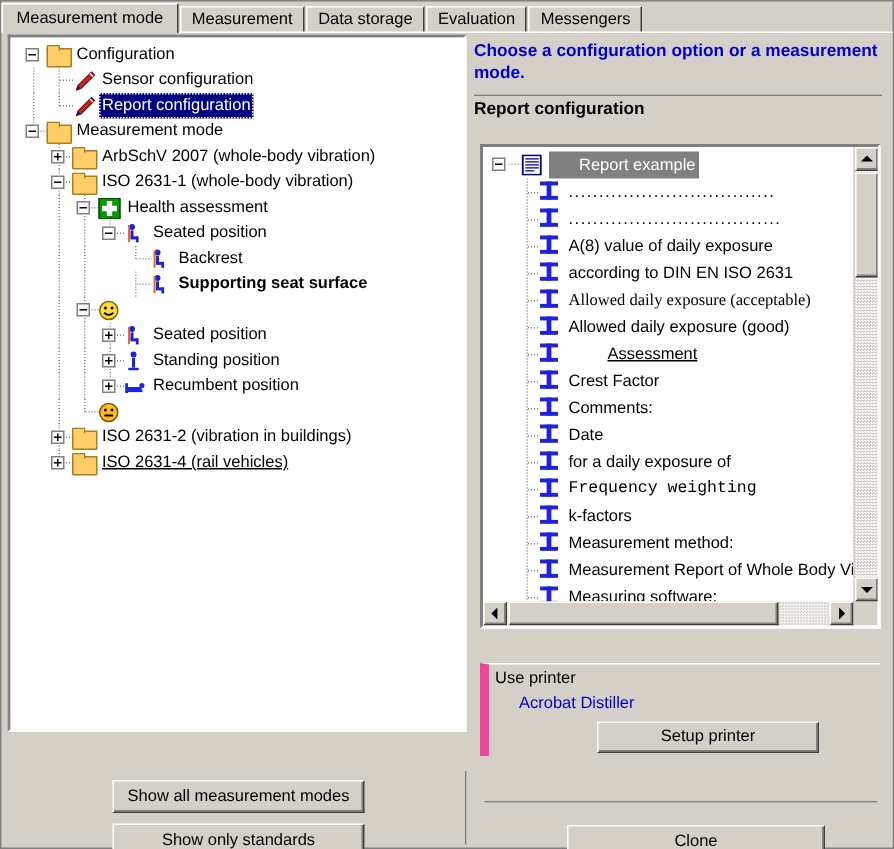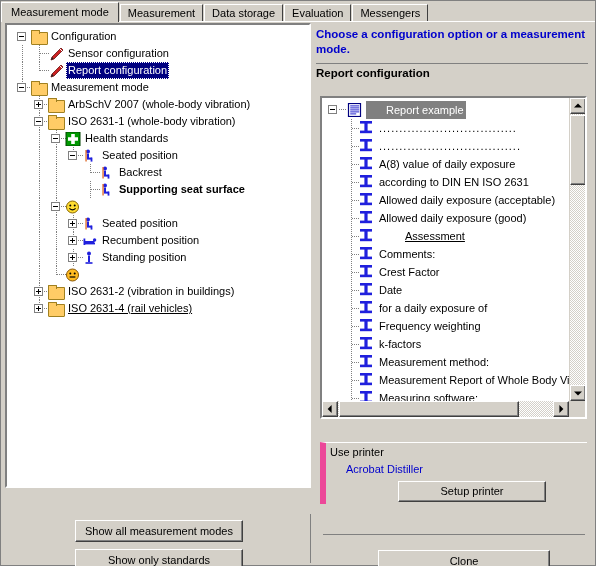--- a/index.html
+++ b/index.html
@@ -378,21 +378,21 @@
                 <path d="M13 1 L15 3 L6 12 L3 13 L4 10 Z" fill="#cc2222" stroke="#661111" stroke-width="0.8"></path>
                 <path d="M3 13 L4 10 L5.6 11.6 Z" fill="#222"></path>
                 <path d="M12 2 L14 4" stroke="#ffffff" stroke-width="1"></path>
               </svg></span><span class="tlabel sel" style="margin-left: 59px;">Report configuration</span></div>
           <div class="trow"><span class="vline half" style="left: 15px;"></span><span class="hline" style="left: 16px; width: 10px;"></span><span class="exp" style="left: 10px;"></span><span class="ic ic-folder" style="left: 24px;"></span><span class="tlabel" style="margin-left: 42px;">Measurement mode</span></div>
           <div class="trow"><span class="vline" style="left: 32px;"></span><span class="hline" style="left: 33px; width: 10px;"></span><span class="exp plus" style="left: 27px;"></span><span class="ic ic-folder" style="left: 41px;"></span><span class="tlabel" style="margin-left: 59px;">ArbSchV 2007 (whole-body vibration)</span></div>
           <div class="trow"><span class="vline" style="left: 32px;"></span><span class="hline" style="left: 33px; width: 10px;"></span><span class="exp" style="left: 27px;"></span><span class="ic ic-folder" style="left: 41px;"></span><span class="tlabel" style="margin-left: 59px;">ISO 2631-1 (whole-body vibration)</span></div>
           <div class="trow"><span class="vline" style="left: 32px;"></span><span class="vline" style="left: 49px;"></span><span class="hline" style="left: 50px; width: 10px;"></span><span class="exp" style="left: 44px;"></span><span class="ic" style="left: 58px;"><svg width="16" height="14" viewBox="0 0 16 14">
                 <rect x="1" y="0" width="14" height="14" fill="#009900" stroke="#004400"></rect>
                 <path d="M6.2 2 h3.6 v3.2 h3.2 v3.6 h-3.2 v3.2 h-3.6 v-3.2 h-3.2 v-3.6 h3.2 z" fill="#ffffff"></path>
-              </svg></span><span class="tlabel" style="margin-left: 76px;">Health standards</span></div>
+              </svg></span><span class="tlabel" style="margin-left: 76px;">Health assessment</span></div>
           <div class="trow"><span class="vline" style="left: 32px;"></span><span class="vline" style="left: 49px;"></span><span class="vline half" style="left: 66px;"></span><span class="hline" style="left: 67px; width: 10px;"></span><span class="exp" style="left: 61px;"></span><span class="ic" style="left: 75px;"><svg width="16" height="14" viewBox="0 0 16 14">
                 <circle cx="6" cy="2.4" r="2" fill="#2020dd"></circle>
                 <rect x="5" y="4.6" width="2" height="5" fill="#2020dd"></rect>
                 <rect x="5" y="8.6" width="5" height="2" fill="#2020dd"></rect>
                 <rect x="8.6" y="8.6" width="1.8" height="4" fill="#2020dd"></rect>
                 <rect x="3.4" y="1" width="1.3" height="11.5" fill="#dd6622"></rect>
               </svg></span><span class="tlabel" style="margin-left: 93px;">Seated position</span></div>
           <div class="trow"><span class="vline" style="left: 32px;"></span><span class="vline" style="left: 49px;"></span><span class="vline half" style="left: 83px;"></span><span class="hline" style="left: 84px; width: 10px;"></span><span class="ic" style="left: 92px;"><svg width="16" height="14" viewBox="0 0 16 14">
                 <circle cx="6" cy="2.4" r="2" fill="#2020dd"></circle>
                 <rect x="5" y="4.6" width="2" height="5" fill="#2020dd"></rect>
@@ -413,31 +413,31 @@
                 <circle cx="9.7" cy="5.4" r="1" fill="#000"></circle>
                 <path d="M4.4 8.4 Q7.5 11.4 10.6 8.4" stroke="#000" stroke-width="1.2" fill="none"></path>
               </svg></span></div>
           <div class="trow"><span class="vline" style="left: 32px;"></span><span class="vline" style="left: 49px;"></span><span class="vline" style="left: 66px;"></span><span class="hline" style="left: 67px; width: 10px;"></span><span class="exp plus" style="left: 61px;"></span><span class="ic" style="left: 75px;"><svg width="16" height="14" viewBox="0 0 16 14">
                 <circle cx="6" cy="2.4" r="2" fill="#2020dd"></circle>
                 <rect x="5" y="4.6" width="2" height="5" fill="#2020dd"></rect>
                 <rect x="5" y="8.6" width="5" height="2" fill="#2020dd"></rect>
                 <rect x="8.6" y="8.6" width="1.8" height="4" fill="#2020dd"></rect>
                 <rect x="3.4" y="1" width="1.3" height="11.5" fill="#dd6622"></rect>
               </svg></span><span class="tlabel" style="margin-left: 93px;">Seated position</span></div>
+          <div class="trow"><span class="vline" style="left: 32px;"></span><span class="vline" style="left: 49px;"></span><span class="vline" style="left: 66px;"></span><span class="hline" style="left: 67px; width: 10px;"></span><span class="exp plus" style="left: 61px;"></span><span class="ic" style="left: 75px;"><svg width="16" height="14" viewBox="0 0 16 14">
+                <circle cx="7" cy="2.4" r="2" fill="#2020dd"></circle>
+                <rect x="6" y="4.6" width="2" height="6.5" fill="#2020dd"></rect>
+                <rect x="3.5" y="11.2" width="7" height="1.6" fill="#2020dd"></rect>
+              </svg></span><span class="tlabel" style="margin-left: 93px;">Standing position</span></div>
           <div class="trow"><span class="vline" style="left: 32px;"></span><span class="vline" style="left: 49px;"></span><span class="vline half" style="left: 66px;"></span><span class="hline" style="left: 67px; width: 10px;"></span><span class="exp plus" style="left: 61px;"></span><span class="ic" style="left: 75px;"><svg width="16" height="14" viewBox="0 0 16 14">
                 <circle cx="12.6" cy="6" r="1.7" fill="#2020dd"></circle>
                 <rect x="3" y="7" width="9.5" height="2" fill="#2020dd"></rect>
                 <rect x="1.5" y="4.5" width="1.8" height="6.5" fill="#2020dd"></rect>
                 <rect x="2" y="9" width="11" height="1.4" fill="#2020dd"></rect>
               </svg></span><span class="tlabel" style="margin-left: 93px;">Recumbent position</span></div>
-          <div class="trow"><span class="vline" style="left: 32px;"></span><span class="vline" style="left: 49px;"></span><span class="vline" style="left: 66px;"></span><span class="hline" style="left: 67px; width: 10px;"></span><span class="exp plus" style="left: 61px;"></span><span class="ic" style="left: 75px;"><svg width="16" height="14" viewBox="0 0 16 14">
-                <circle cx="7" cy="2.4" r="2" fill="#2020dd"></circle>
-                <rect x="6" y="4.6" width="2" height="6.5" fill="#2020dd"></rect>
-                <rect x="3.5" y="11.2" width="7" height="1.6" fill="#2020dd"></rect>
-              </svg></span><span class="tlabel" style="margin-left: 93px;">Standing position</span></div>
           <div class="trow"><span class="vline" style="left: 32px;"></span><span class="vline half" style="left: 49px;"></span><span class="hline" style="left: 50px; width: 10px;"></span><span class="ic" style="left: 58px;"><svg width="16" height="14" viewBox="0 0 16 14">
                 <circle cx="7.5" cy="7" r="6" fill="#ffbb22" stroke="#885500"></circle>
                 <circle cx="5.3" cy="5.4" r="1" fill="#000"></circle>
                 <circle cx="9.7" cy="5.4" r="1" fill="#000"></circle>
                 <path d="M4.6 9 h5.8" stroke="#000" stroke-width="1.2" fill="none"></path>
               </svg></span></div>
           <div class="trow"><span class="vline" style="left: 32px;"></span><span class="hline" style="left: 33px; width: 10px;"></span><span class="exp plus" style="left: 27px;"></span><span class="ic ic-folder" style="left: 41px;"></span><span class="tlabel" style="margin-left: 59px;">ISO 2631-2 (vibration in buildings)</span></div>
           <div class="trow"><span class="vline half" style="left: 32px;"></span><span class="hline" style="left: 33px; width: 10px;"></span><span class="exp plus" style="left: 27px;"></span><span class="ic ic-folder" style="left: 41px;"></span><span class="tlabel" style="margin-left: 59px; text-decoration: underline;">ISO 2631-4 (rail vehicles)</span></div>
         </div>
     </div>
@@ -494,70 +494,70 @@
                     <rect x="6.4" y="1" width="3.2" height="12"></rect>
                     <rect x="2" y="10.6" width="12" height="2.6"></rect>
                   </g>
                 </svg></span><span class="tlabel" style="margin-left: 55px;">according to DIN EN ISO 2631</span></div>
             <div class="trow"><span class="vline" style="left: 29px; height: 18px;"></span><span class="hline" style="left: 30px; width: 8px; top: 9px;"></span><span class="ic" style="left: 36px; top: 1px; width: 16px; height: 16px;"><svg width="16" height="16" viewBox="0 0 16 16">
                   <g fill="#2020dd">
                     <rect x="2" y="1" width="12" height="2.6"></rect>
                     <rect x="6.4" y="1" width="3.2" height="12"></rect>
                     <rect x="2" y="10.6" width="12" height="2.6"></rect>
                   </g>
-                </svg></span><span class="tlabel" style="margin-left: 55px;">Allowed daily exposure (acceptable)</span></div>
+                </svg></span><span class="tlabel" style="margin-left: 55px; font-family: Liberation Serif, serif;">Allowed daily exposure (acceptable)</span></div>
             <div class="trow"><span class="vline" style="left: 29px; height: 18px;"></span><span class="hline" style="left: 30px; width: 8px; top: 9px;"></span><span class="ic" style="left: 36px; top: 1px; width: 16px; height: 16px;"><svg width="16" height="16" viewBox="0 0 16 16">
                   <g fill="#2020dd">
                     <rect x="2" y="1" width="12" height="2.6"></rect>
                     <rect x="6.4" y="1" width="3.2" height="12"></rect>
                     <rect x="2" y="10.6" width="12" height="2.6"></rect>
                   </g>
                 </svg></span><span class="tlabel" style="margin-left: 55px;">Allowed daily exposure (good)</span></div>
             <div class="trow"><span class="vline" style="left: 29px; height: 18px;"></span><span class="hline" style="left: 30px; width: 8px; top: 9px;"></span><span class="ic" style="left: 36px; top: 1px; width: 16px; height: 16px;"><svg width="16" height="16" viewBox="0 0 16 16">
                   <g fill="#2020dd">
                     <rect x="2" y="1" width="12" height="2.6"></rect>
                     <rect x="6.4" y="1" width="3.2" height="12"></rect>
                     <rect x="2" y="10.6" width="12" height="2.6"></rect>
                   </g>
                 </svg></span><span class="tlabel" style="margin-left: 81px; text-decoration: underline;">Assessment</span></div>
             <div class="trow"><span class="vline" style="left: 29px; height: 18px;"></span><span class="hline" style="left: 30px; width: 8px; top: 9px;"></span><span class="ic" style="left: 36px; top: 1px; width: 16px; height: 16px;"><svg width="16" height="16" viewBox="0 0 16 16">
                   <g fill="#2020dd">
                     <rect x="2" y="1" width="12" height="2.6"></rect>
                     <rect x="6.4" y="1" width="3.2" height="12"></rect>
                     <rect x="2" y="10.6" width="12" height="2.6"></rect>
                   </g>
+                </svg></span><span class="tlabel" style="margin-left: 55px;">Crest Factor</span></div>
+            <div class="trow"><span class="vline" style="left: 29px; height: 18px;"></span><span class="hline" style="left: 30px; width: 8px; top: 9px;"></span><span class="ic" style="left: 36px; top: 1px; width: 16px; height: 16px;"><svg width="16" height="16" viewBox="0 0 16 16">
+                  <g fill="#2020dd">
+                    <rect x="2" y="1" width="12" height="2.6"></rect>
+                    <rect x="6.4" y="1" width="3.2" height="12"></rect>
+                    <rect x="2" y="10.6" width="12" height="2.6"></rect>
+                  </g>
                 </svg></span><span class="tlabel" style="margin-left: 55px;">Comments:</span></div>
             <div class="trow"><span class="vline" style="left: 29px; height: 18px;"></span><span class="hline" style="left: 30px; width: 8px; top: 9px;"></span><span class="ic" style="left: 36px; top: 1px; width: 16px; height: 16px;"><svg width="16" height="16" viewBox="0 0 16 16">
                   <g fill="#2020dd">
                     <rect x="2" y="1" width="12" height="2.6"></rect>
                     <rect x="6.4" y="1" width="3.2" height="12"></rect>
                     <rect x="2" y="10.6" width="12" height="2.6"></rect>
                   </g>
-                </svg></span><span class="tlabel" style="margin-left: 55px;">Crest Factor</span></div>
-            <div class="trow"><span class="vline" style="left: 29px; height: 18px;"></span><span class="hline" style="left: 30px; width: 8px; top: 9px;"></span><span class="ic" style="left: 36px; top: 1px; width: 16px; height: 16px;"><svg width="16" height="16" viewBox="0 0 16 16">
-                  <g fill="#2020dd">
-                    <rect x="2" y="1" width="12" height="2.6"></rect>
-                    <rect x="6.4" y="1" width="3.2" height="12"></rect>
-                    <rect x="2" y="10.6" width="12" height="2.6"></rect>
-                  </g>
                 </svg></span><span class="tlabel" style="margin-left: 55px;">Date</span></div>
             <div class="trow"><span class="vline" style="left: 29px; height: 18px;"></span><span class="hline" style="left: 30px; width: 8px; top: 9px;"></span><span class="ic" style="left: 36px; top: 1px; width: 16px; height: 16px;"><svg width="16" height="16" viewBox="0 0 16 16">
                   <g fill="#2020dd">
                     <rect x="2" y="1" width="12" height="2.6"></rect>
                     <rect x="6.4" y="1" width="3.2" height="12"></rect>
                     <rect x="2" y="10.6" width="12" height="2.6"></rect>
                   </g>
                 </svg></span><span class="tlabel" style="margin-left: 55px;">for a daily exposure of</span></div>
             <div class="trow"><span class="vline" style="left: 29px; height: 18px;"></span><span class="hline" style="left: 30px; width: 8px; top: 9px;"></span><span class="ic" style="left: 36px; top: 1px; width: 16px; height: 16px;"><svg width="16" height="16" viewBox="0 0 16 16">
                   <g fill="#2020dd">
                     <rect x="2" y="1" width="12" height="2.6"></rect>
                     <rect x="6.4" y="1" width="3.2" height="12"></rect>
                     <rect x="2" y="10.6" width="12" height="2.6"></rect>
                   </g>
-                </svg></span><span class="tlabel" style="margin-left: 55px;">Frequency weighting</span></div>
+                </svg></span><span class="tlabel" style="margin-left: 55px; font-family: Liberation Mono, monospace;">Frequency weighting</span></div>
             <div class="trow"><span class="vline" style="left: 29px; height: 18px;"></span><span class="hline" style="left: 30px; width: 8px; top: 9px;"></span><span class="ic" style="left: 36px; top: 1px; width: 16px; height: 16px;"><svg width="16" height="16" viewBox="0 0 16 16">
                   <g fill="#2020dd">
                     <rect x="2" y="1" width="12" height="2.6"></rect>
                     <rect x="6.4" y="1" width="3.2" height="12"></rect>
                     <rect x="2" y="10.6" width="12" height="2.6"></rect>
                   </g>
                 </svg></span><span class="tlabel" style="margin-left: 55px;">k-factors</span></div>
             <div class="trow"><span class="vline" style="left: 29px; height: 18px;"></span><span class="hline" style="left: 30px; width: 8px; top: 9px;"></span><span class="ic" style="left: 36px; top: 1px; width: 16px; height: 16px;"><svg width="16" height="16" viewBox="0 0 16 16">
                   <g fill="#2020dd">
                     <rect x="2" y="1" width="12" height="2.6"></rect>

